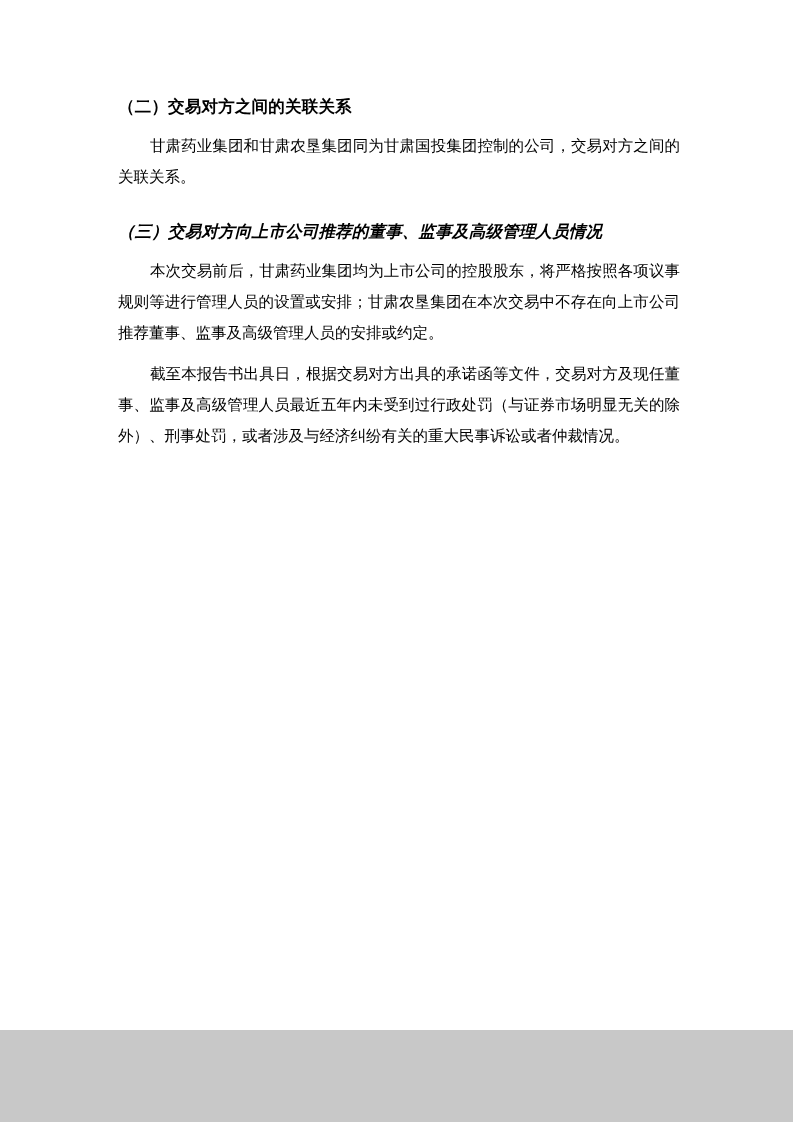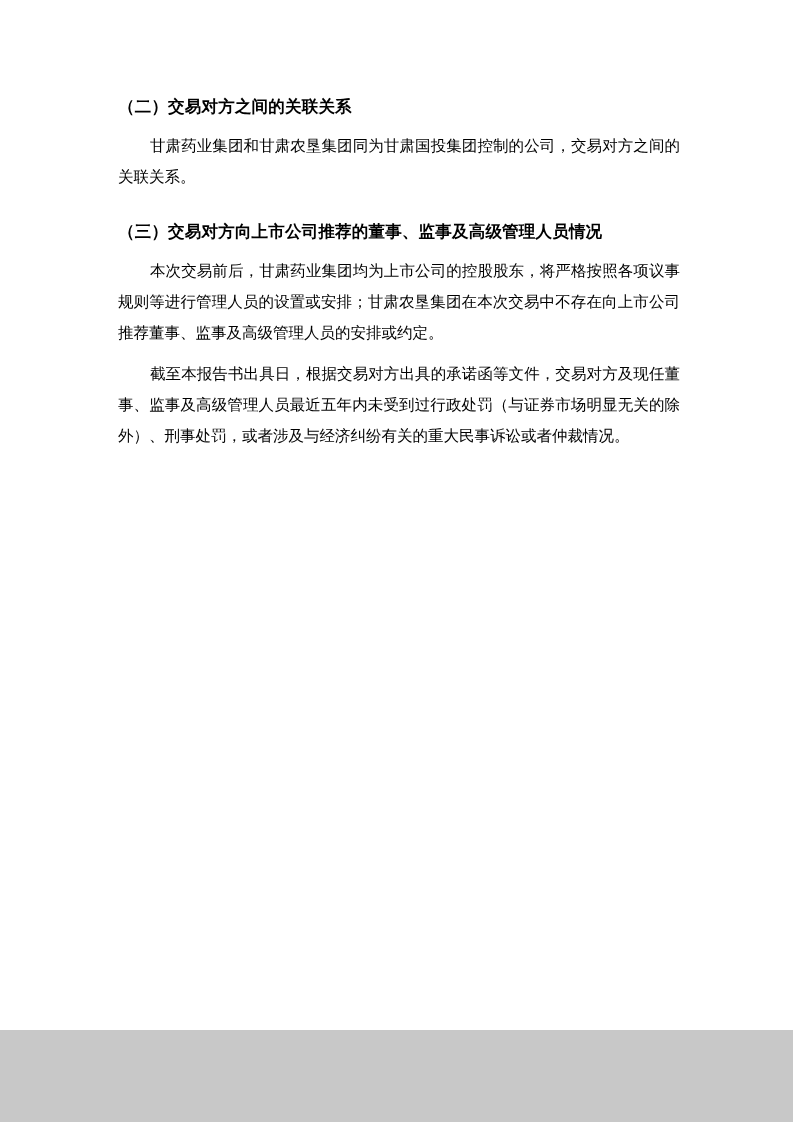--- a/index.html
+++ b/index.html
@@ -31,20 +31,21 @@
     font-size: 16.5px;
     color: #000000;
     line-height: 2.05;
     letter-spacing: 0.2px;
     margin: 0;
     padding: 0;
     text-align: justify;
   }
   .heading.h-spaced {
     margin-top: 17px;
+    font-style: italic;
   }
   .para {
     font-family: "Liberation Serif", "DejaVu Serif", serif;
     font-size: 15.5px;
     color: #000000;
     line-height: 2.0;
     text-align: justify;
     text-justify: inter-ideograph;
     margin: 6px 0 0 0;
     text-indent: 32px;

